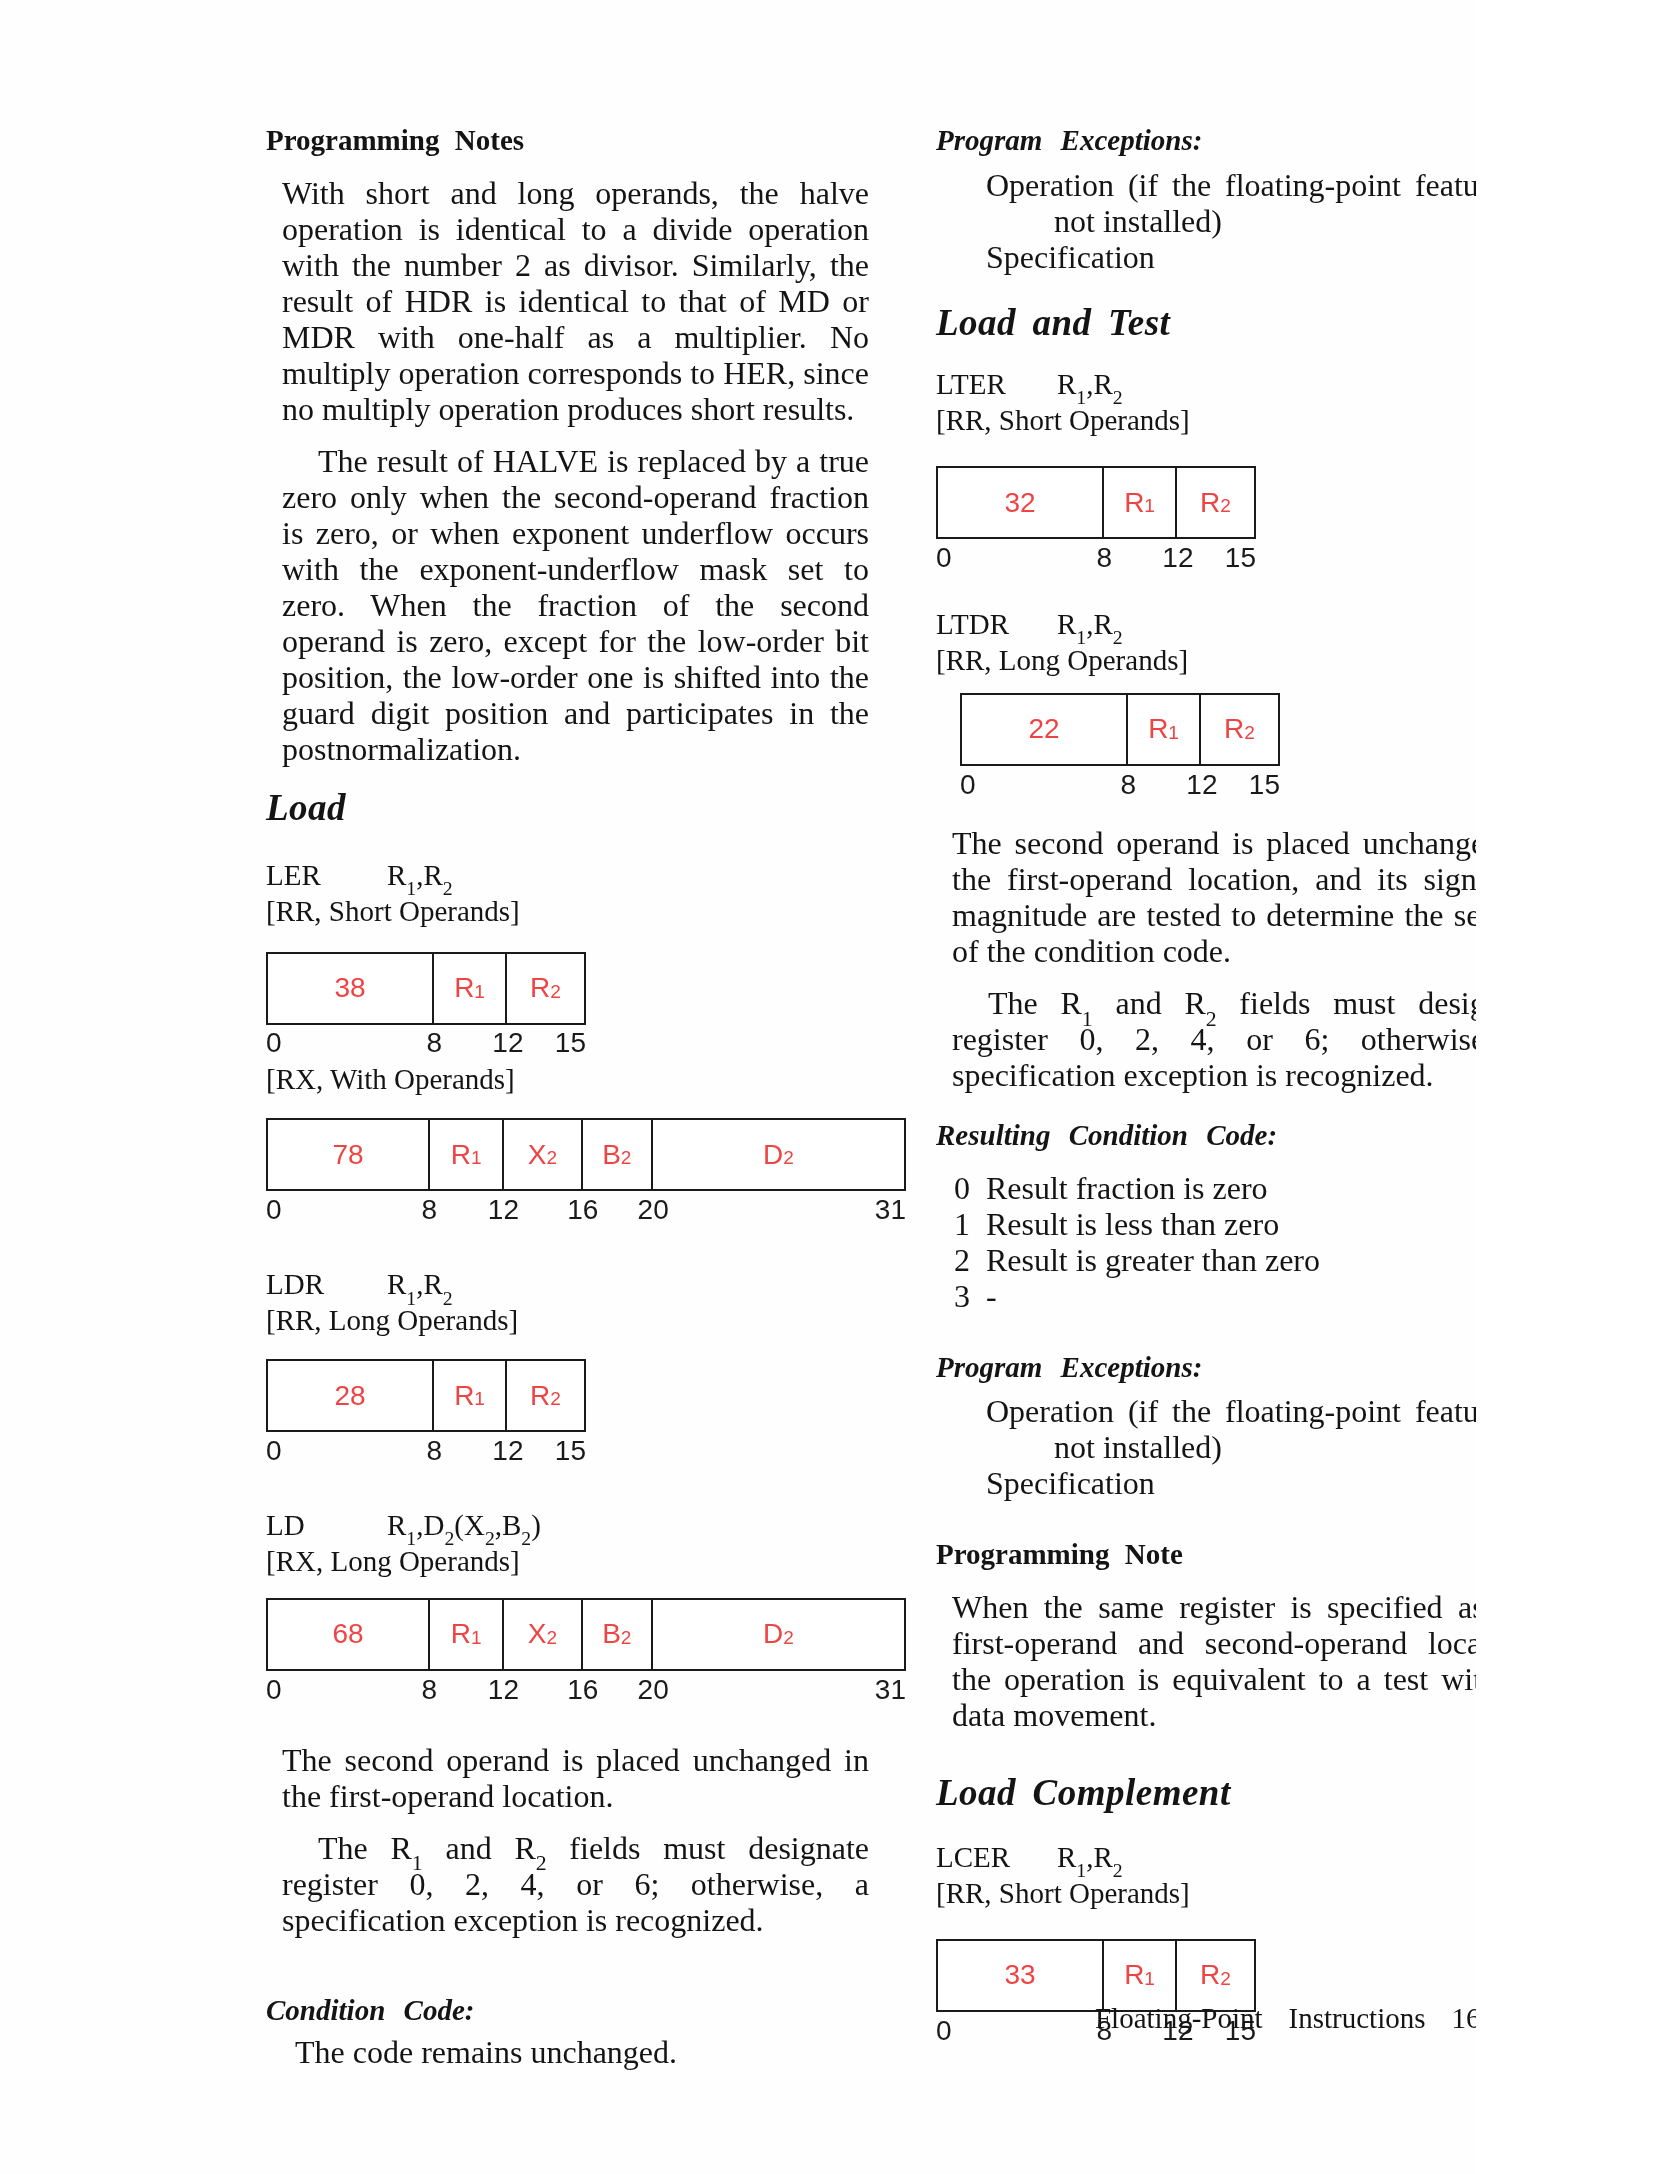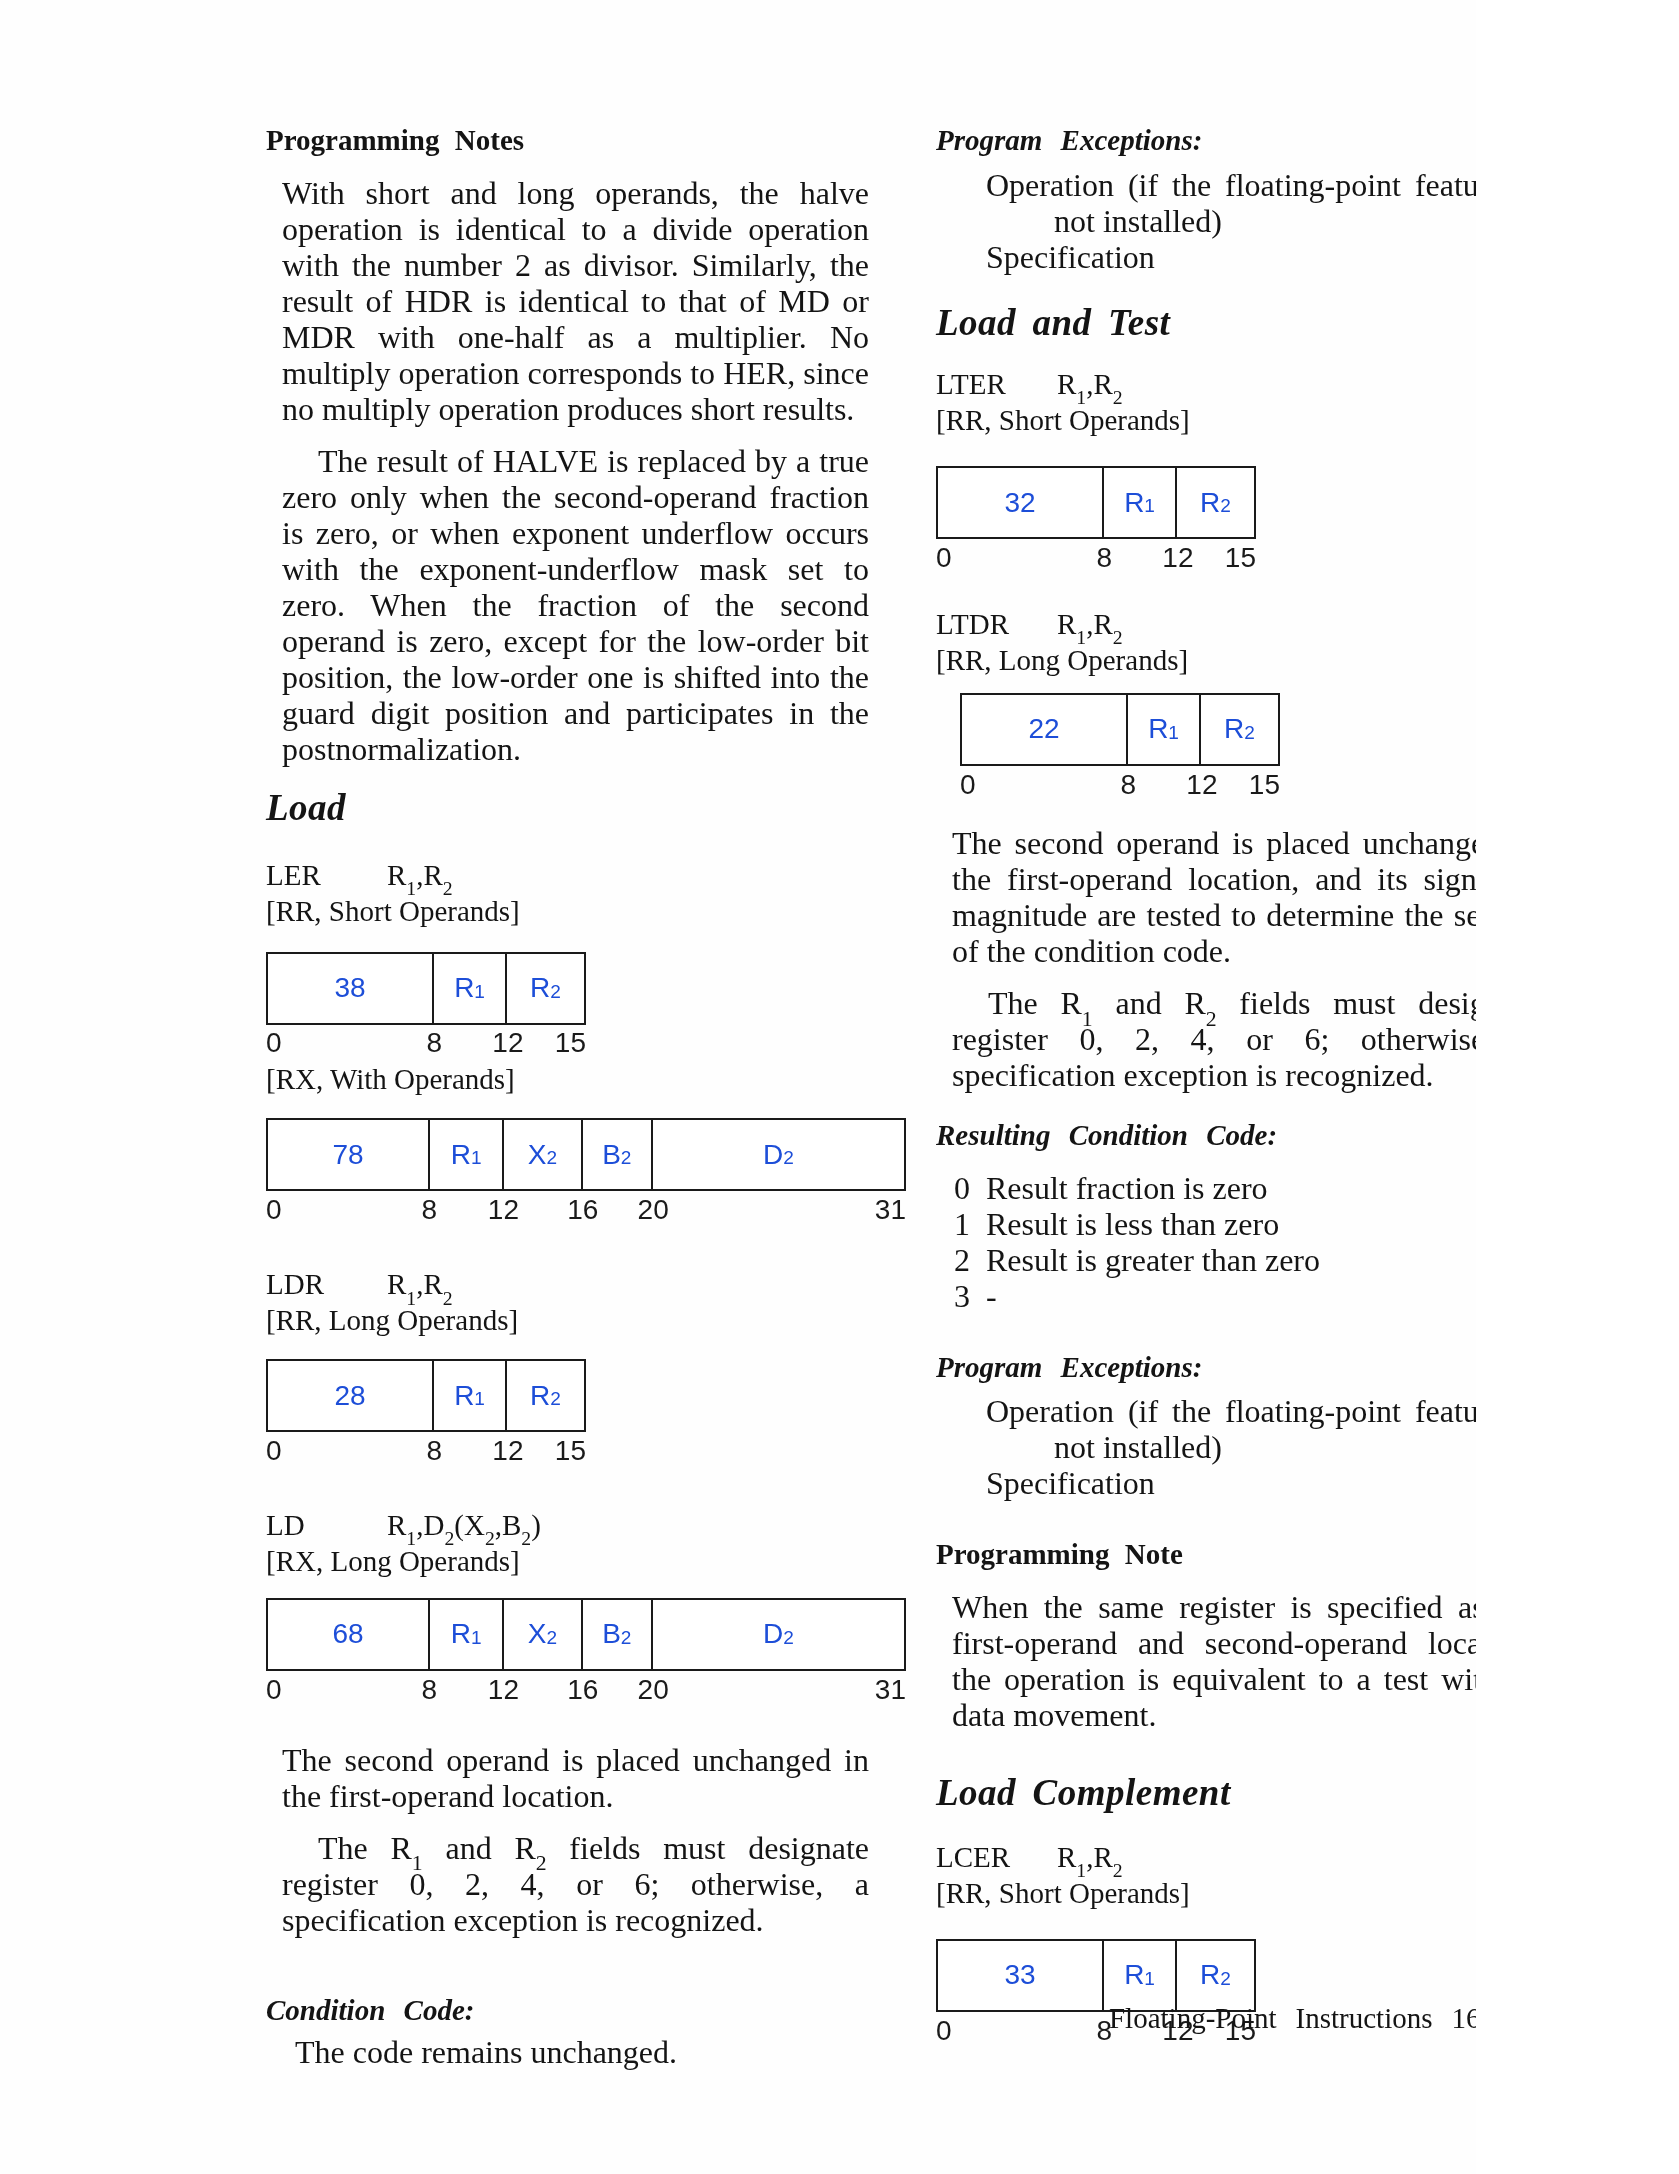--- a/index.html
+++ b/index.html
@@ -40,39 +40,39 @@
   .cc-item { padding-left: 1.9px; }
 
   .diagram { }
   .fmt-box {
     display: flex; height: 73px; box-sizing: border-box;
     border: 2.8px solid #1a1a1a; background: #fff;
   }
   .fmt-field {
     display: flex; align-items: center; justify-content: center;
     box-sizing: border-box; border-right: 2.8px solid #1a1a1a;
-    font-family: "Liberation Sans", sans-serif; font-size: 28px; color: #1d4ed8;
+    font-family: "Liberation Sans", sans-serif; font-size: 28px; color: #ef4444;
   }
   .fmt-field:last-child { border-right: none; }
   .fmt-field sub, .ops sub, .body-text sub {
     font-size: 0.68em; line-height: 0; position: relative; bottom: -0.18em;
   }
   .fmt-ticks {
     position: relative; height: 34px; margin-top: 2.8px;
     font-family: "Liberation Sans", sans-serif; font-size: 28px; color: #1a1a1a;
   }
   .tick { position: absolute; top: 0; transform: translateX(-50%); white-space: nowrap; }
   .tick-left  { left: 0 !important; transform: none; }
   .tick-right { left: auto !important; right: 0; transform: none; }
 
   .footer {
     position: absolute; top: 2000px; left: 949px; width: 546px;
     font-size: 29px; line-height: 36px; text-align: right; white-space: nowrap;
   }
-  .footer .gap { margin-left: 19px; }
+  .footer .gap { margin-left: 26px; }
 
   
   .mt6{margin-top:5.6px}.mt8{margin-top:7.5px}.mt10{margin-top:9.4px}.mt16{margin-top:15px}
   .mt20{margin-top:19px}.mt22{margin-top:21px}.mt24{margin-top:22.6px}
   .mt28{margin-top:26px}.mt30{margin-top:28px}.mt32{margin-top:30px}.mt36{margin-top:34px}
   .mt40{margin-top:38px}.mt56{margin-top:53px}
   .mb24{margin-bottom:22.6px}.mb26{margin-bottom:24.5px}.mb30{margin-bottom:28px}
 </style>
 </head>
 <body>

